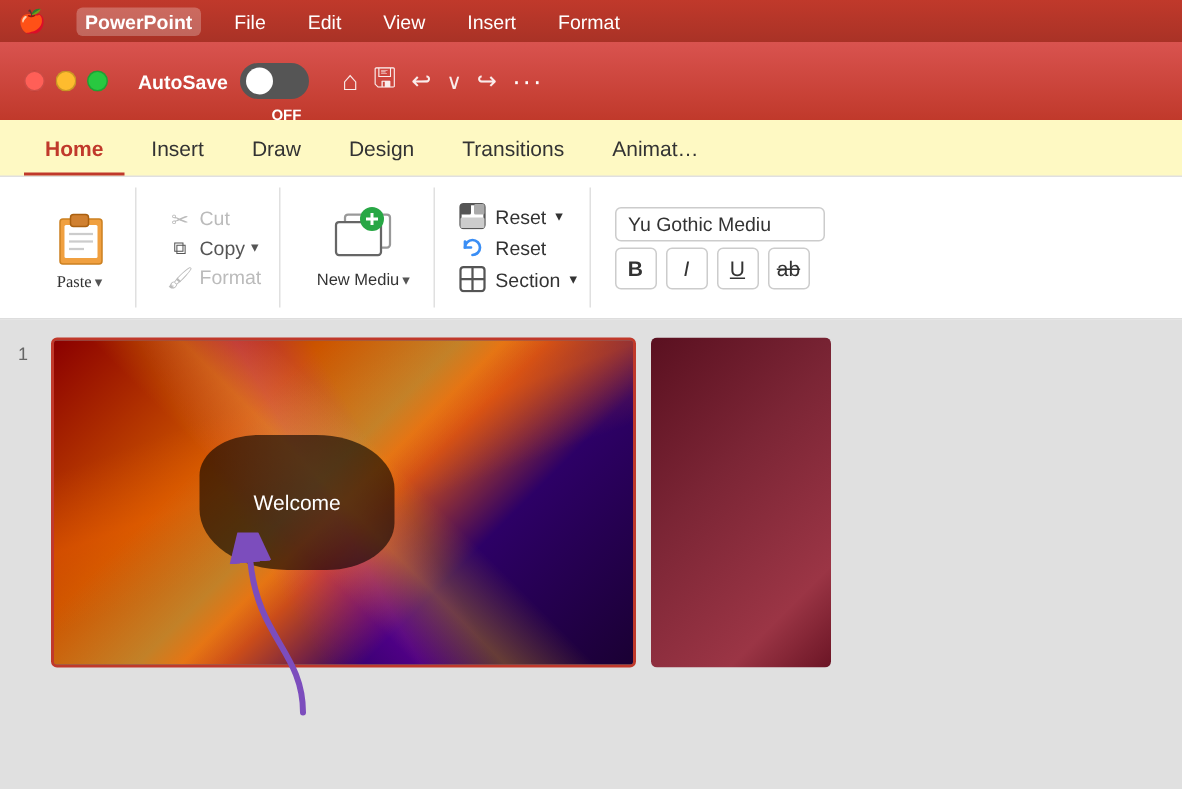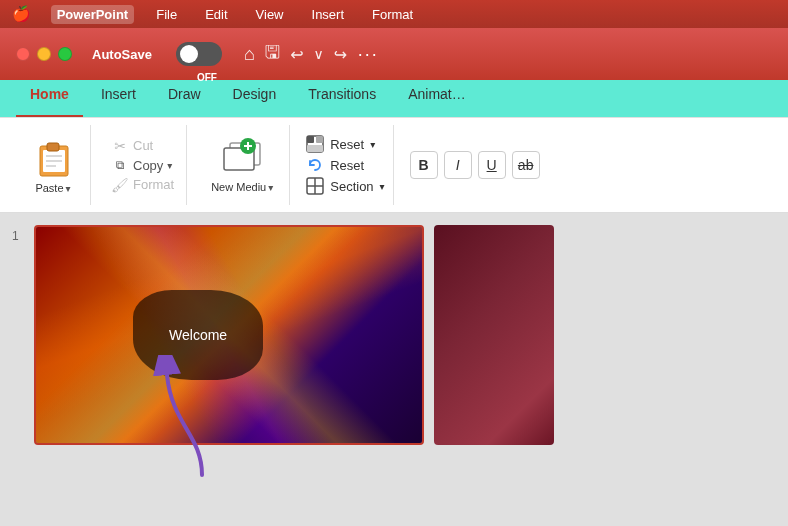--- a/index.html
+++ b/index.html
@@ -41,21 +41,21 @@
     .traffic-lights { display: flex; gap: 7px; align-items: center; }
     .traffic-light {
       width: 14px; height: 14px; border-radius: 50%;
       border: 1px solid rgba(0,0,0,0.2);
     }
     .tl-red { background: #ff5f57; }
     .tl-yellow { background: #febc2e; }
     .tl-green { background: #28c840; }
 
     .autosave-section {
-      display: flex; align-items: center; gap: 24px;
+      display: flex; align-items: center; gap: 8px;
       margin-left: 8px;
     }
     .autosave-label { color: white; font-size: 13px; font-weight: 600; }
     .toggle-container {
       background: #555; border-radius: 12px;
       width: 46px; height: 24px;
       display: flex; align-items: center;
       padding: 0 4px;
       position: relative;
     }
@@ -75,23 +75,24 @@
     }
     .tb-icon {
       color: white; font-size: 18px; cursor: pointer;
       opacity: 0.9;
     }
     .tb-icon.smaller { font-size: 14px; }
     .tb-dots { color: white; font-size: 18px; letter-spacing: 1px; }
 
     
     .ribbon-tabs {
-      background: #5eead4;
+      background: #fef9c3;
       height: 38px;
       display: flex;
+      align-items: flex-end;
       padding: 0 16px;
       border-bottom: 1px solid #e0e0e0;
       gap: 4px;
     }
     .ribbon-tab {
       padding: 6px 14px 8px;
       font-size: 14px;
       font-weight: 500;
       color: #333;
       cursor: pointer;
@@ -120,21 +121,21 @@
       display: flex; align-items: center; gap: 6px;
       padding: 0 8px;
       height: 80px;
       border-right: 1px solid #e0e0e0;
     }
     .ribbon-group:last-child { border-right: none; }
 
     
     .paste-btn {
       display: flex; flex-direction: column; align-items: center; gap: 2px;
-      cursor: pointer; padding: 4px 8px;
+      cursor: pointer; padding: 4px 8px; font-family: Liberation Serif, serif;
     }
 
     
     .clipboard-group {
       display: flex; flex-direction: column; gap: 2px;
     }
     .clip-item {
       display: flex; align-items: center; gap: 4px;
       font-size: 13px; color: #555; cursor: pointer;
       padding: 1px 4px;
@@ -399,20 +400,21 @@
           <line x1="1" y1="9" x2="17" y2="9" stroke="#555" stroke-width="1.5"></line>
           <line x1="9" y1="1" x2="9" y2="17" stroke="#555" stroke-width="1.5"></line>
         </svg>
         <span>Section</span>
         <span style="font-size:10px;">▾</span>
       </div>
     </div>
   </div>
 
   <div class="font-section">
+    <div class="font-name-box" style="overflow:hidden;white-space:nowrap;text-overflow:ellipsis;">Yu Gothic Mediu</div>
     <div class="font-style-row">
       <div class="font-btn bold">B</div>
       <div class="font-btn italic">I</div>
       <div class="font-btn underline">U</div>
       <div class="font-btn" style="text-decoration:line-through;">ab</div>
     </div>
   </div>
 
 </div>
 

